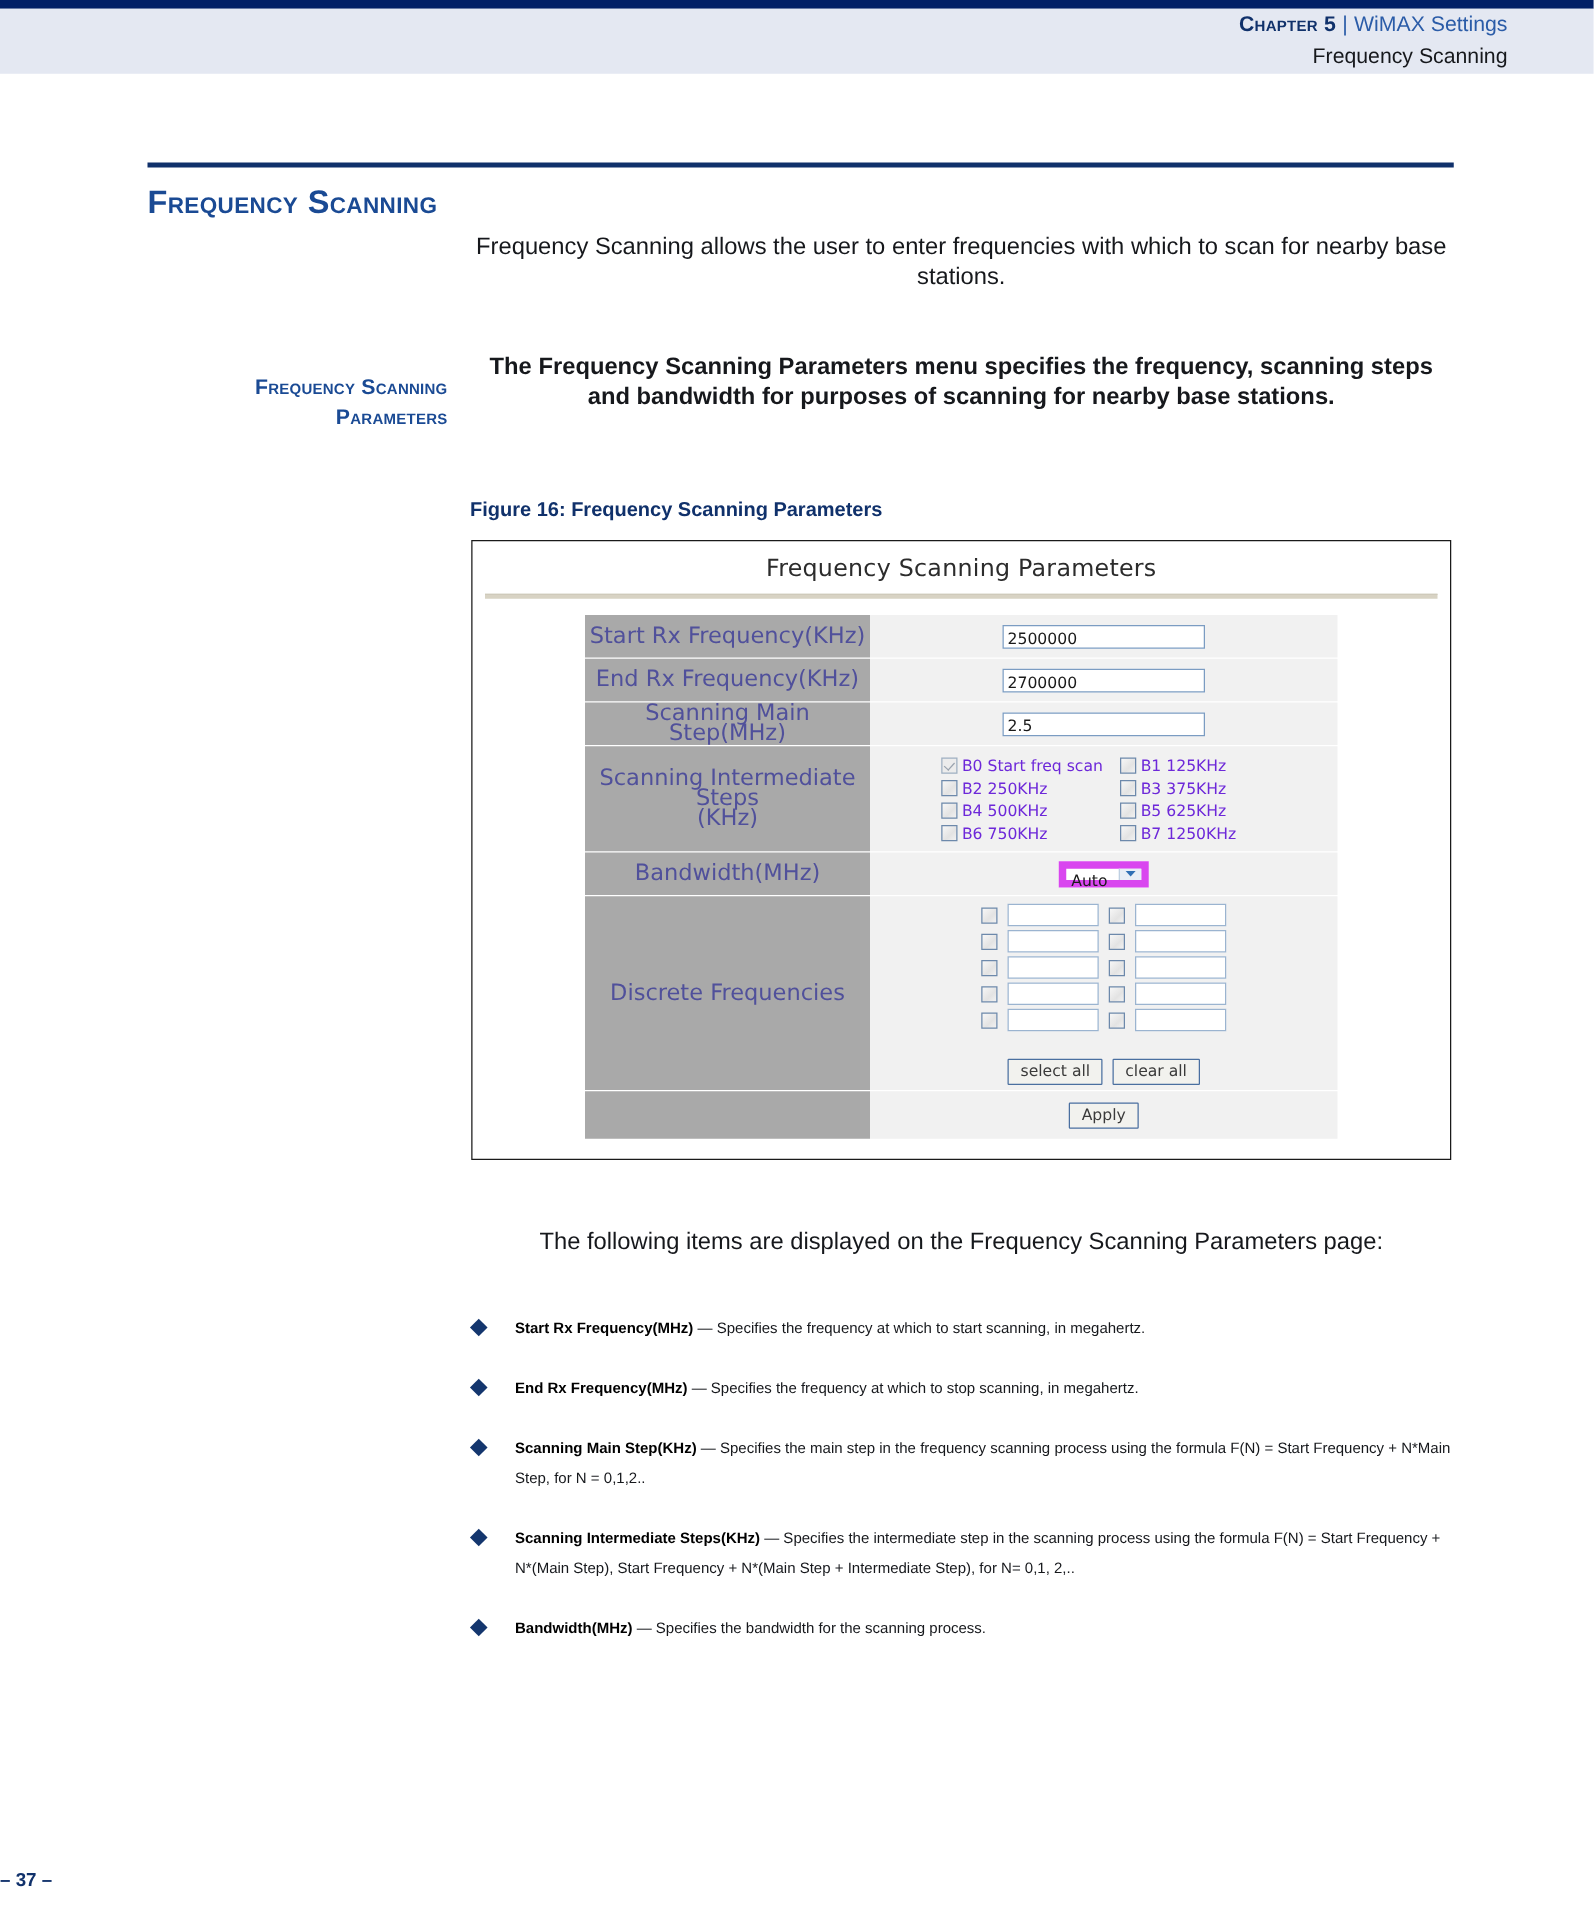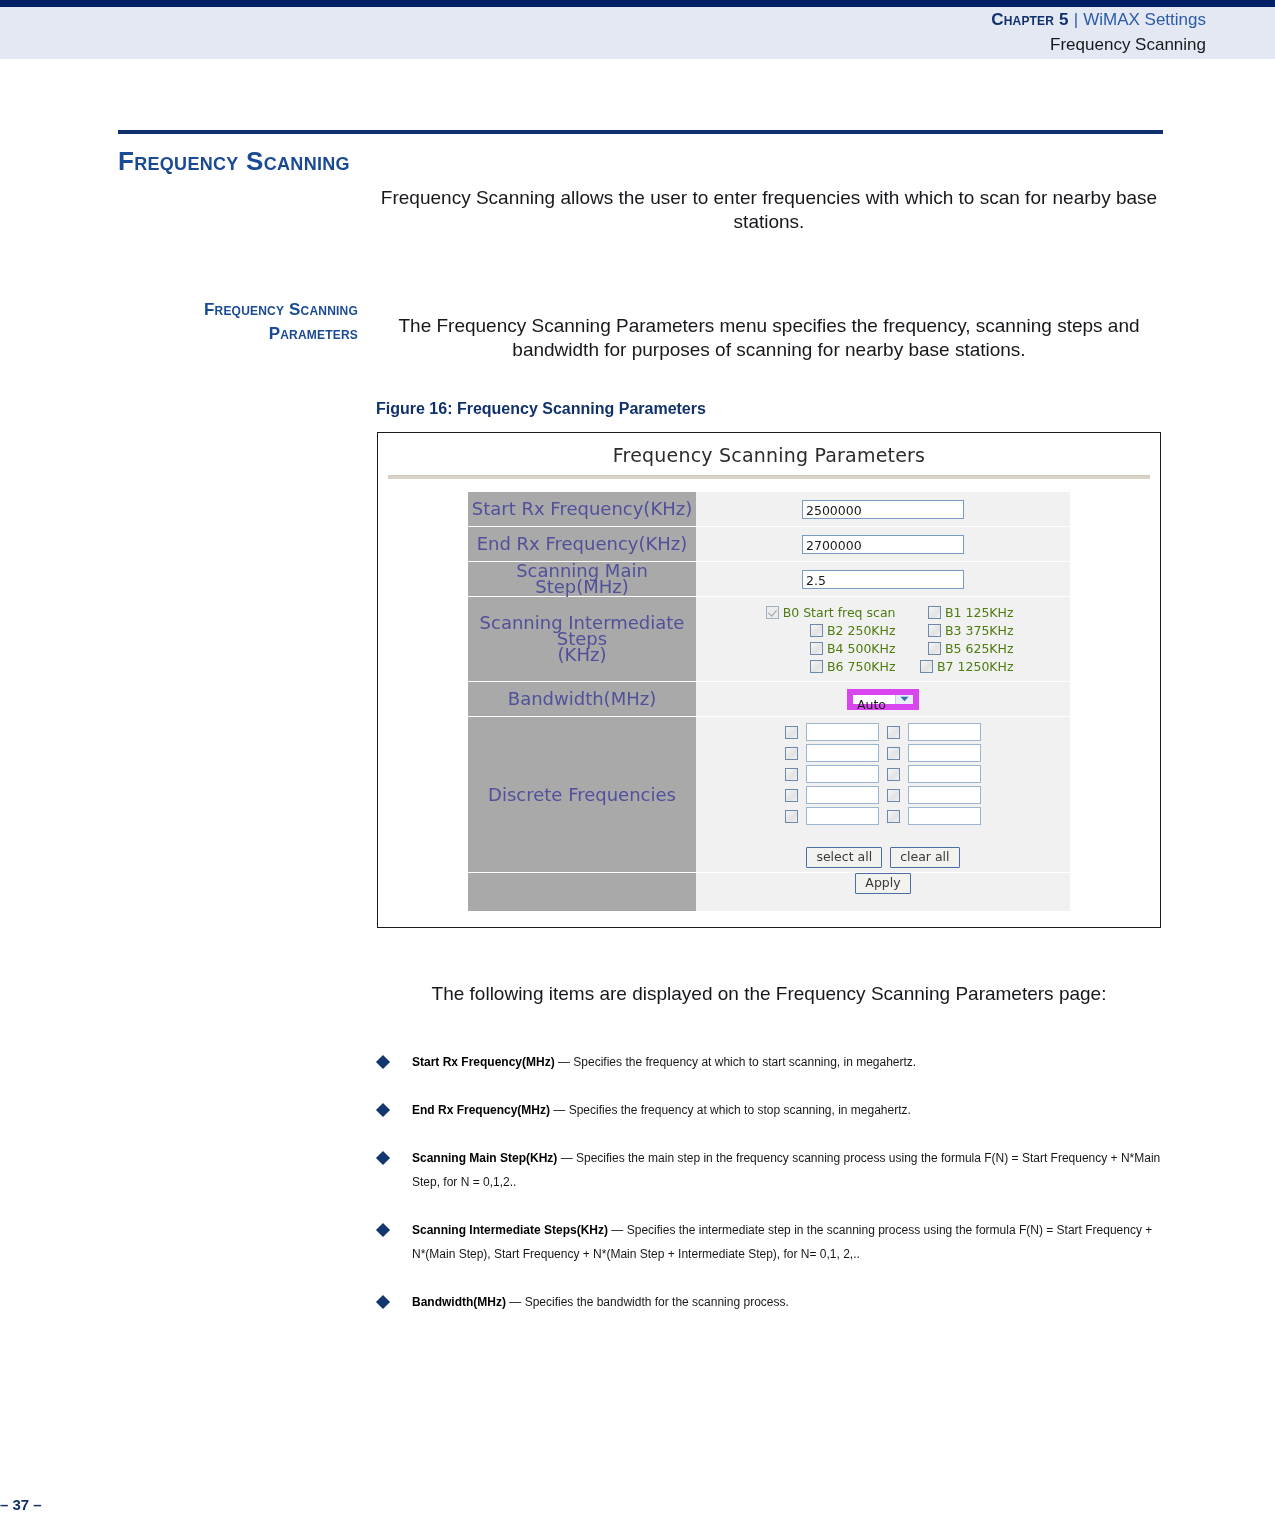--- a/index.html
+++ b/index.html
@@ -112,21 +112,21 @@
     width: 208px;
     text-align: right;
     font-size: 17px;
     font-weight: bold;
     color: #1a4a94;
     font-variant: small-caps;
     line-height: 24px;
     letter-spacing: 0.2px;
   }
 
-  .fsp-para { top: 314px; }
+  .fsp-para { top: 282px; font-weight: bold; }
 
   
   .figure-caption {
     position: absolute;
     left: 376px;
     top: 400px;
     font-size: 16px;
     font-weight: bold;
     color: #10316b;
     white-space: nowrap;
@@ -210,23 +210,22 @@
     display: grid;
     grid-template-columns: 143px 118px;
     row-gap: 3px;
     justify-content: center;
     padding: 6px 0;
   }
   .cb-item {
     display: flex;
     align-items: center;
     font-size: 12.5px;
-    color: #4d7c0f;
+    color: #6d28d9;
     white-space: nowrap;
-    justify-content: flex-end;
   }
   .cbox {
     width: 13px;
     height: 13px;
     border: 1px solid #6d89ab;
     background: linear-gradient(135deg, #f7f7f7 0%, #e3e3e3 60%, #f2f2f2 100%);
     margin-right: 4px;
     box-sizing: border-box;
     display: inline-block;
     position: relative;
@@ -308,21 +307,21 @@
     font-size: 12.5px;
     font-family: "DejaVu Sans", sans-serif;
     color: #3a3a3a;
     padding: 2px 9px 3px 9px;
     border-radius: 1px;
     line-height: 14px;
   }
   .apply-cell { height: 38px; }
   .apply-inner {
     display: flex;
-    align-items: flex-start;
+    align-items: center;
     justify-content: center;
     height: 100%;
   }
 
   
   .follow-para { top: 982px; }
 
   .bullets {
     position: absolute;
     left: 376px;

